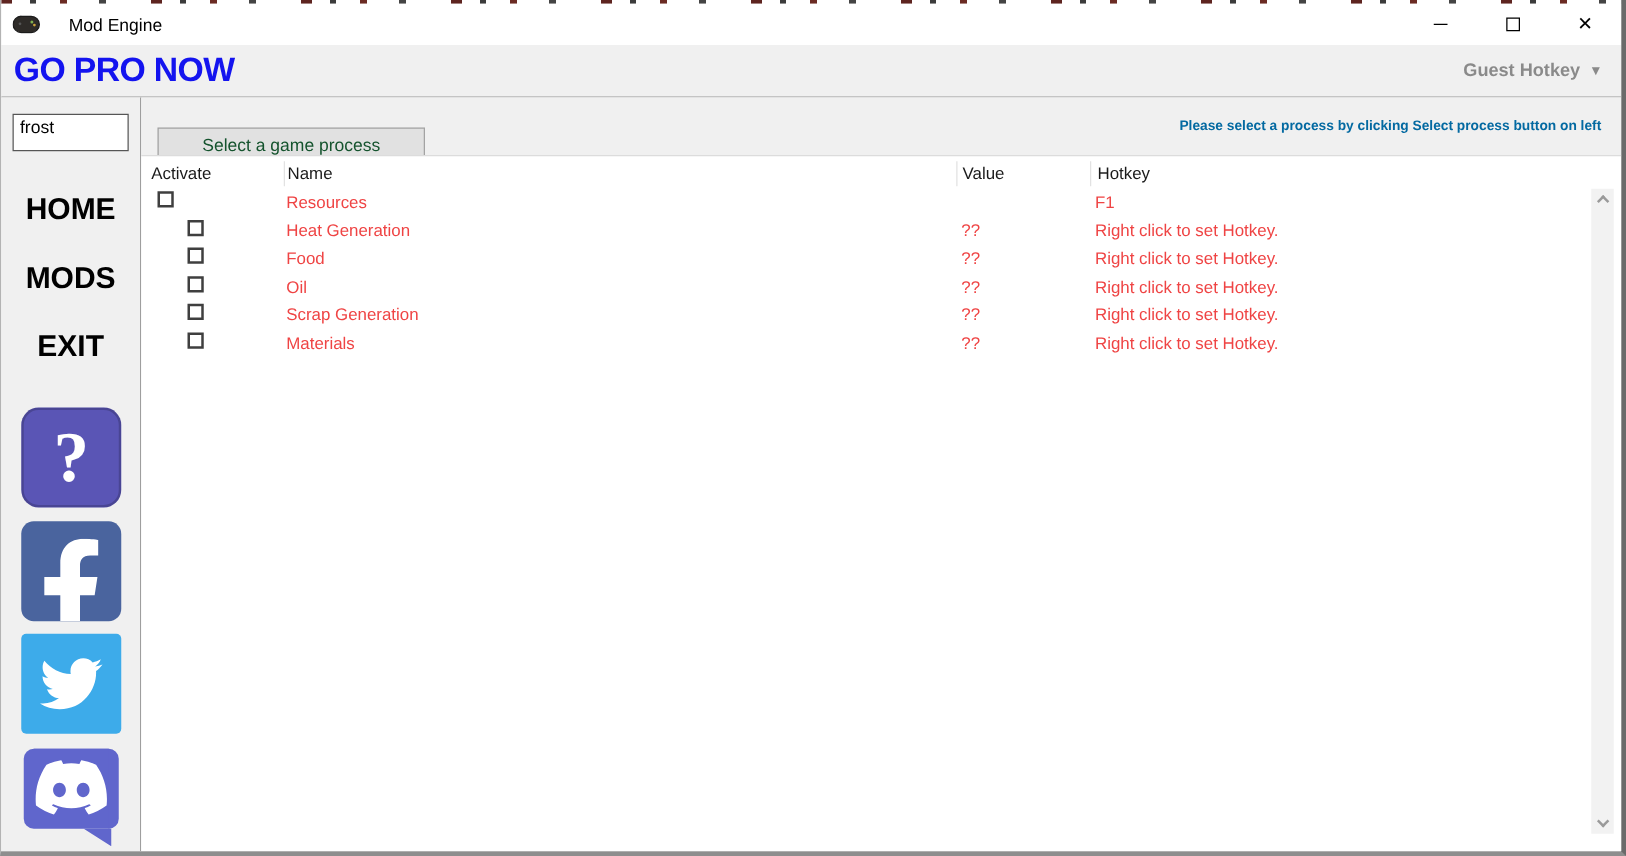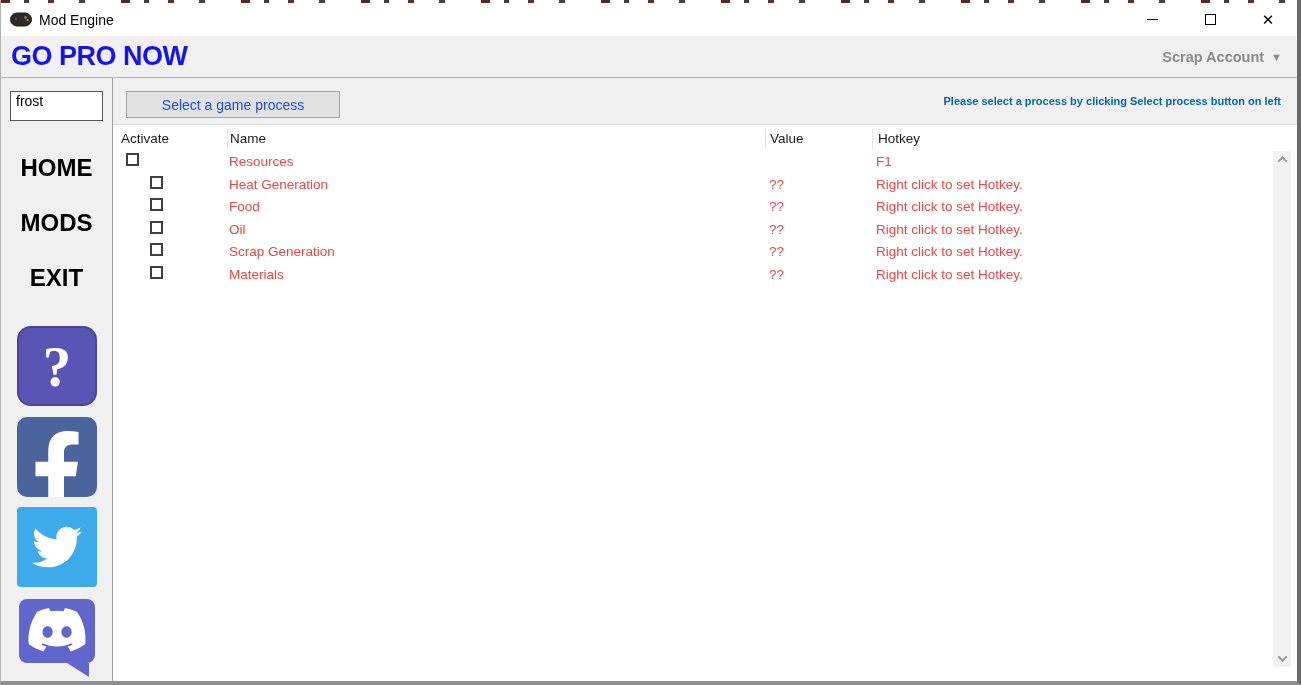--- a/index.html
+++ b/index.html
@@ -16,21 +16,21 @@
     background:
       repeating-linear-gradient(90deg,
         #5e2420 0 9px, transparent 9px 23px,
         #3c3c3c 23px 28px, transparent 28px 47px,
         #6b2b23 47px 53px, transparent 53px 78px,
         #444 78px 84px, transparent 84px 120px);
   }
   
   .titlebar { height:33px; display:flex; align-items:center; padding-left:9px; background:#fff; }
   .app-icon { width:22px; height:15px; margin-right:7px; }
-  .app-title { font-size:14px; color:#000; }
+  .app-title { font-size:14px; color:#000;margin-left:16px; }
   .win-controls { margin-left:auto; display:flex; height:100%; }
   .win-btn { width:58px; height:100%; display:flex; align-items:center; justify-content:center; cursor:default; }
   .glyph-min { width:11px; height:0; border-top:1px solid #000; display:block; }
   .glyph-max { width:11px; height:11px; border:1px solid #000; display:block; }
   .glyph-close { font-size:15px; color:#000; line-height:1; }
   
   .header {
     height:42px; background:#f0f0f0; border-bottom:1px solid #b5b5b5;
     display:flex; align-items:center; justify-content:space-between; padding:0 15px 0 10px;
   }
@@ -54,22 +54,22 @@
   .soc-help { top:248px; border-radius:14px; display:flex; align-items:center; justify-content:center;
               box-shadow: inset 0 0 0 2px rgba(0,0,0,0.18); }
   .soc-help span { color:#fff; font-size:57px; font-weight:bold; font-family:"Liberation Serif","DejaVu Serif",serif; }
   .soc-fb { top:339px; border-radius:10px; display:flex; align-items:flex-end; justify-content:center; overflow:hidden; }
   .soc-tw { top:429px; border-radius:4px; display:flex; align-items:center; justify-content:center; }
   .soc-dc { top:519px; }
   
   .main { flex:1; display:flex; flex-direction:column; min-width:0; }
   .toolbar { position:relative; height:46px; background:#f0f0f0; flex:none; }
   .select-btn {
-    position:absolute; left:13px; top:13px; width:214px; height:27px;
-    background:#e1e1e1; border:1px solid #a3a3a3; font-family:inherit; font-size:14px; color:#1d4ed8; cursor:pointer;
+    position:absolute; left:13px; top:24px; width:214px; height:27px;
+    background:#e1e1e1; border:1px solid #a3a3a3; font-family:inherit; font-size:14px; color:#14532d; cursor:pointer;
   }
   .status-msg {
     position:absolute; right:16px; top:0; height:46px; line-height:46px;
     font-size:11px; font-weight:bold; color:#0369a1; white-space:nowrap;
   }
   .table { position:relative; flex:1; background:#fff; border-top:1px solid #dcdcdc; font-size:13.5px; }
   .col-head { position:absolute; top:6px; color:#1a1a1a; cursor:default; }
   .ch-activate { left:8px; } .ch-name { left:117px; } .ch-value { left:657px; } .ch-hotkey { left:765px; }
   .head-sep { position:absolute; top:4px; width:1px; height:20px; background:#e2e2e2; }
   .hs-1 { left:114px; } .hs-2 { left:652px; } .hs-3 { left:759px; }
@@ -114,21 +114,21 @@
         </div>
       <div class="win-btn">
           <span class="glyph-close">✕</span>
         </div>
     </div>
   </div>
 
   <div class="header">
     <span class="promo">GO PRO NOW</span>
     <span class="account">
-      <span>Scrap Account</span>
+      <span>Guest Hotkey</span>
       <span class="caret">▼</span>
     </span>
   </div>
 
   <div class="body">
 
     <div class="sidebar">
       <input class="search-input" type="text" value="frost" style="">
       <div class="nav-item nav-0">HOME</div>
       <div class="nav-item nav-1">MODS</div>

